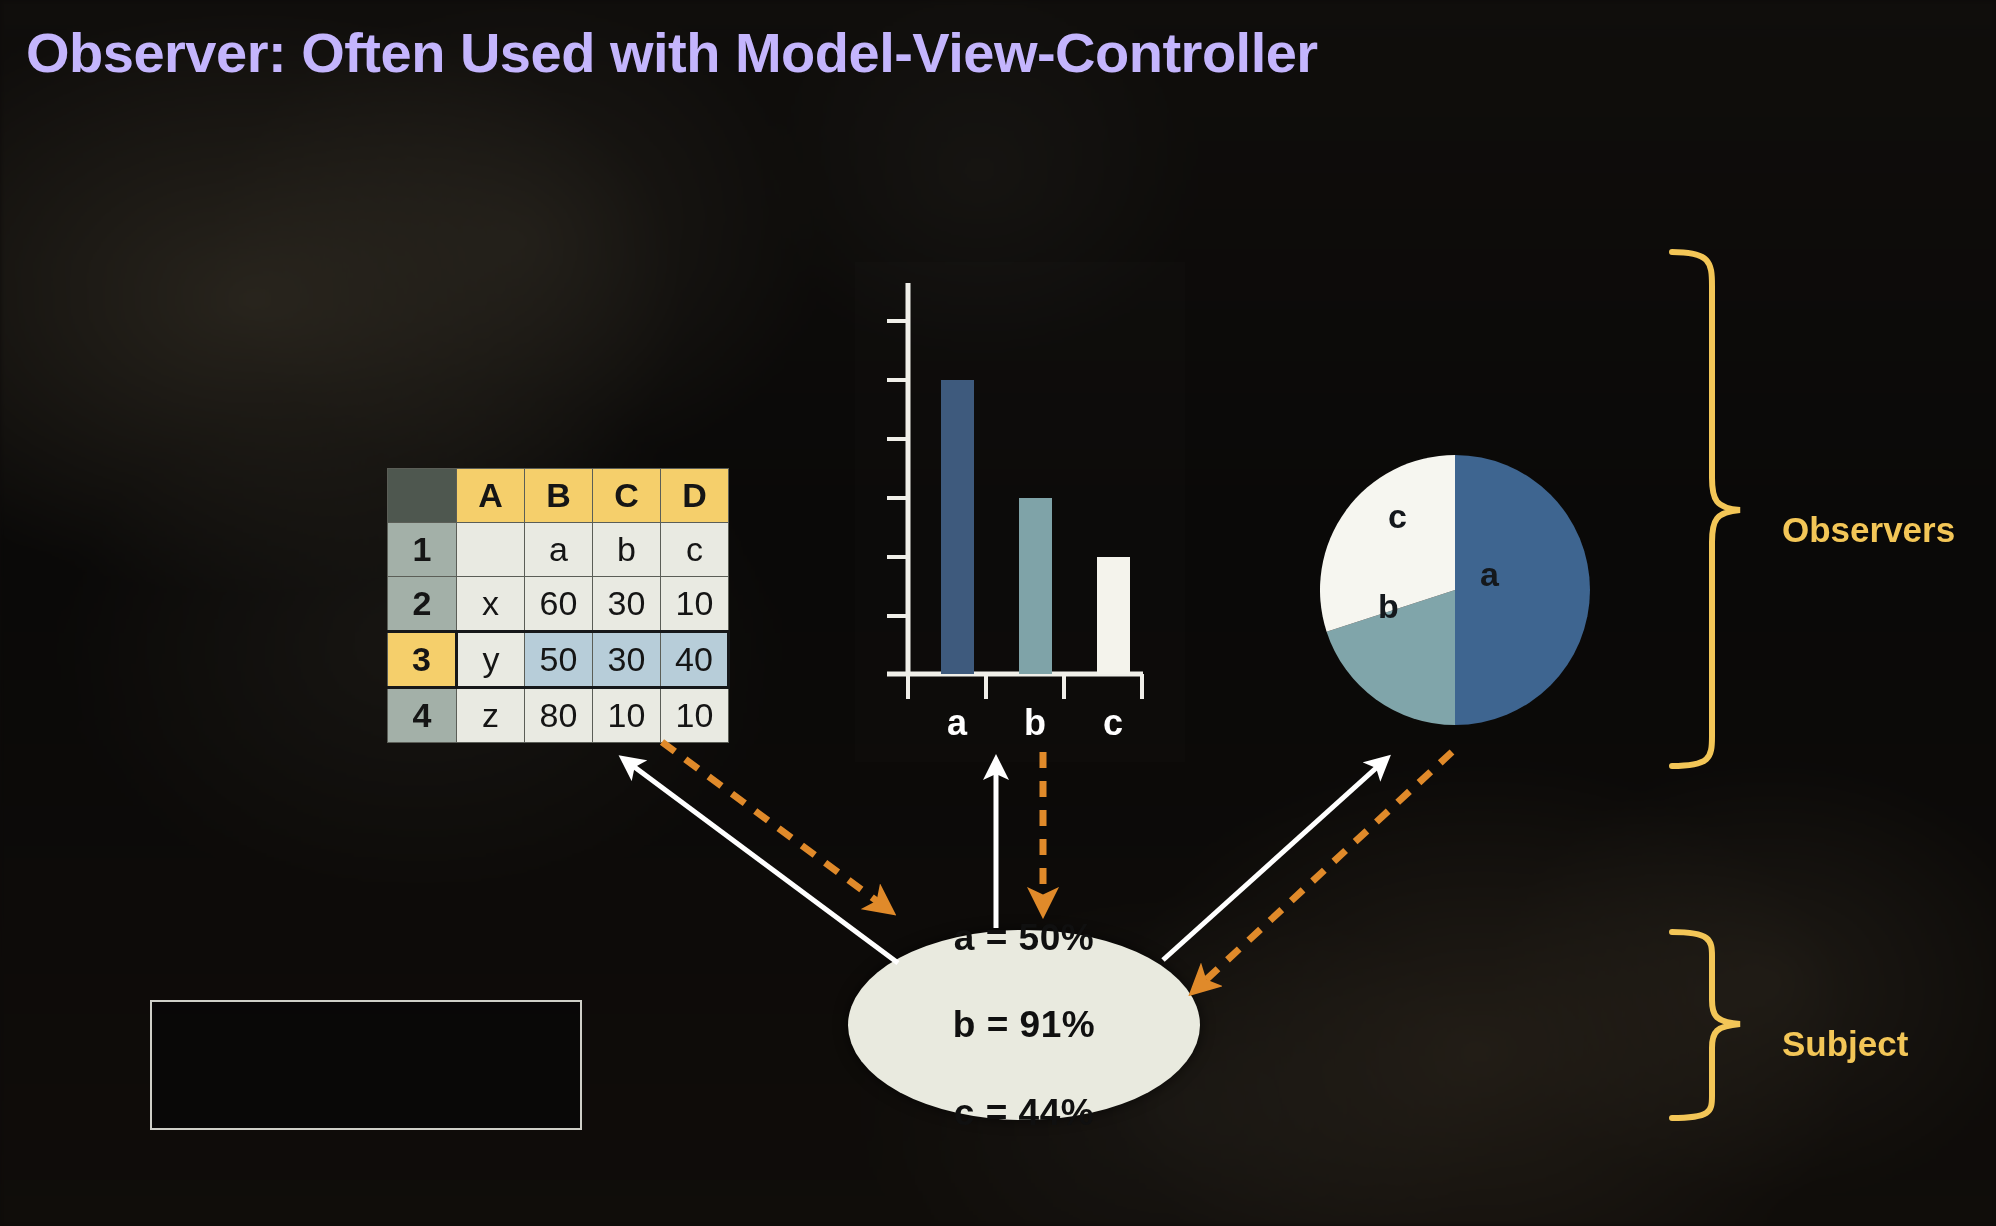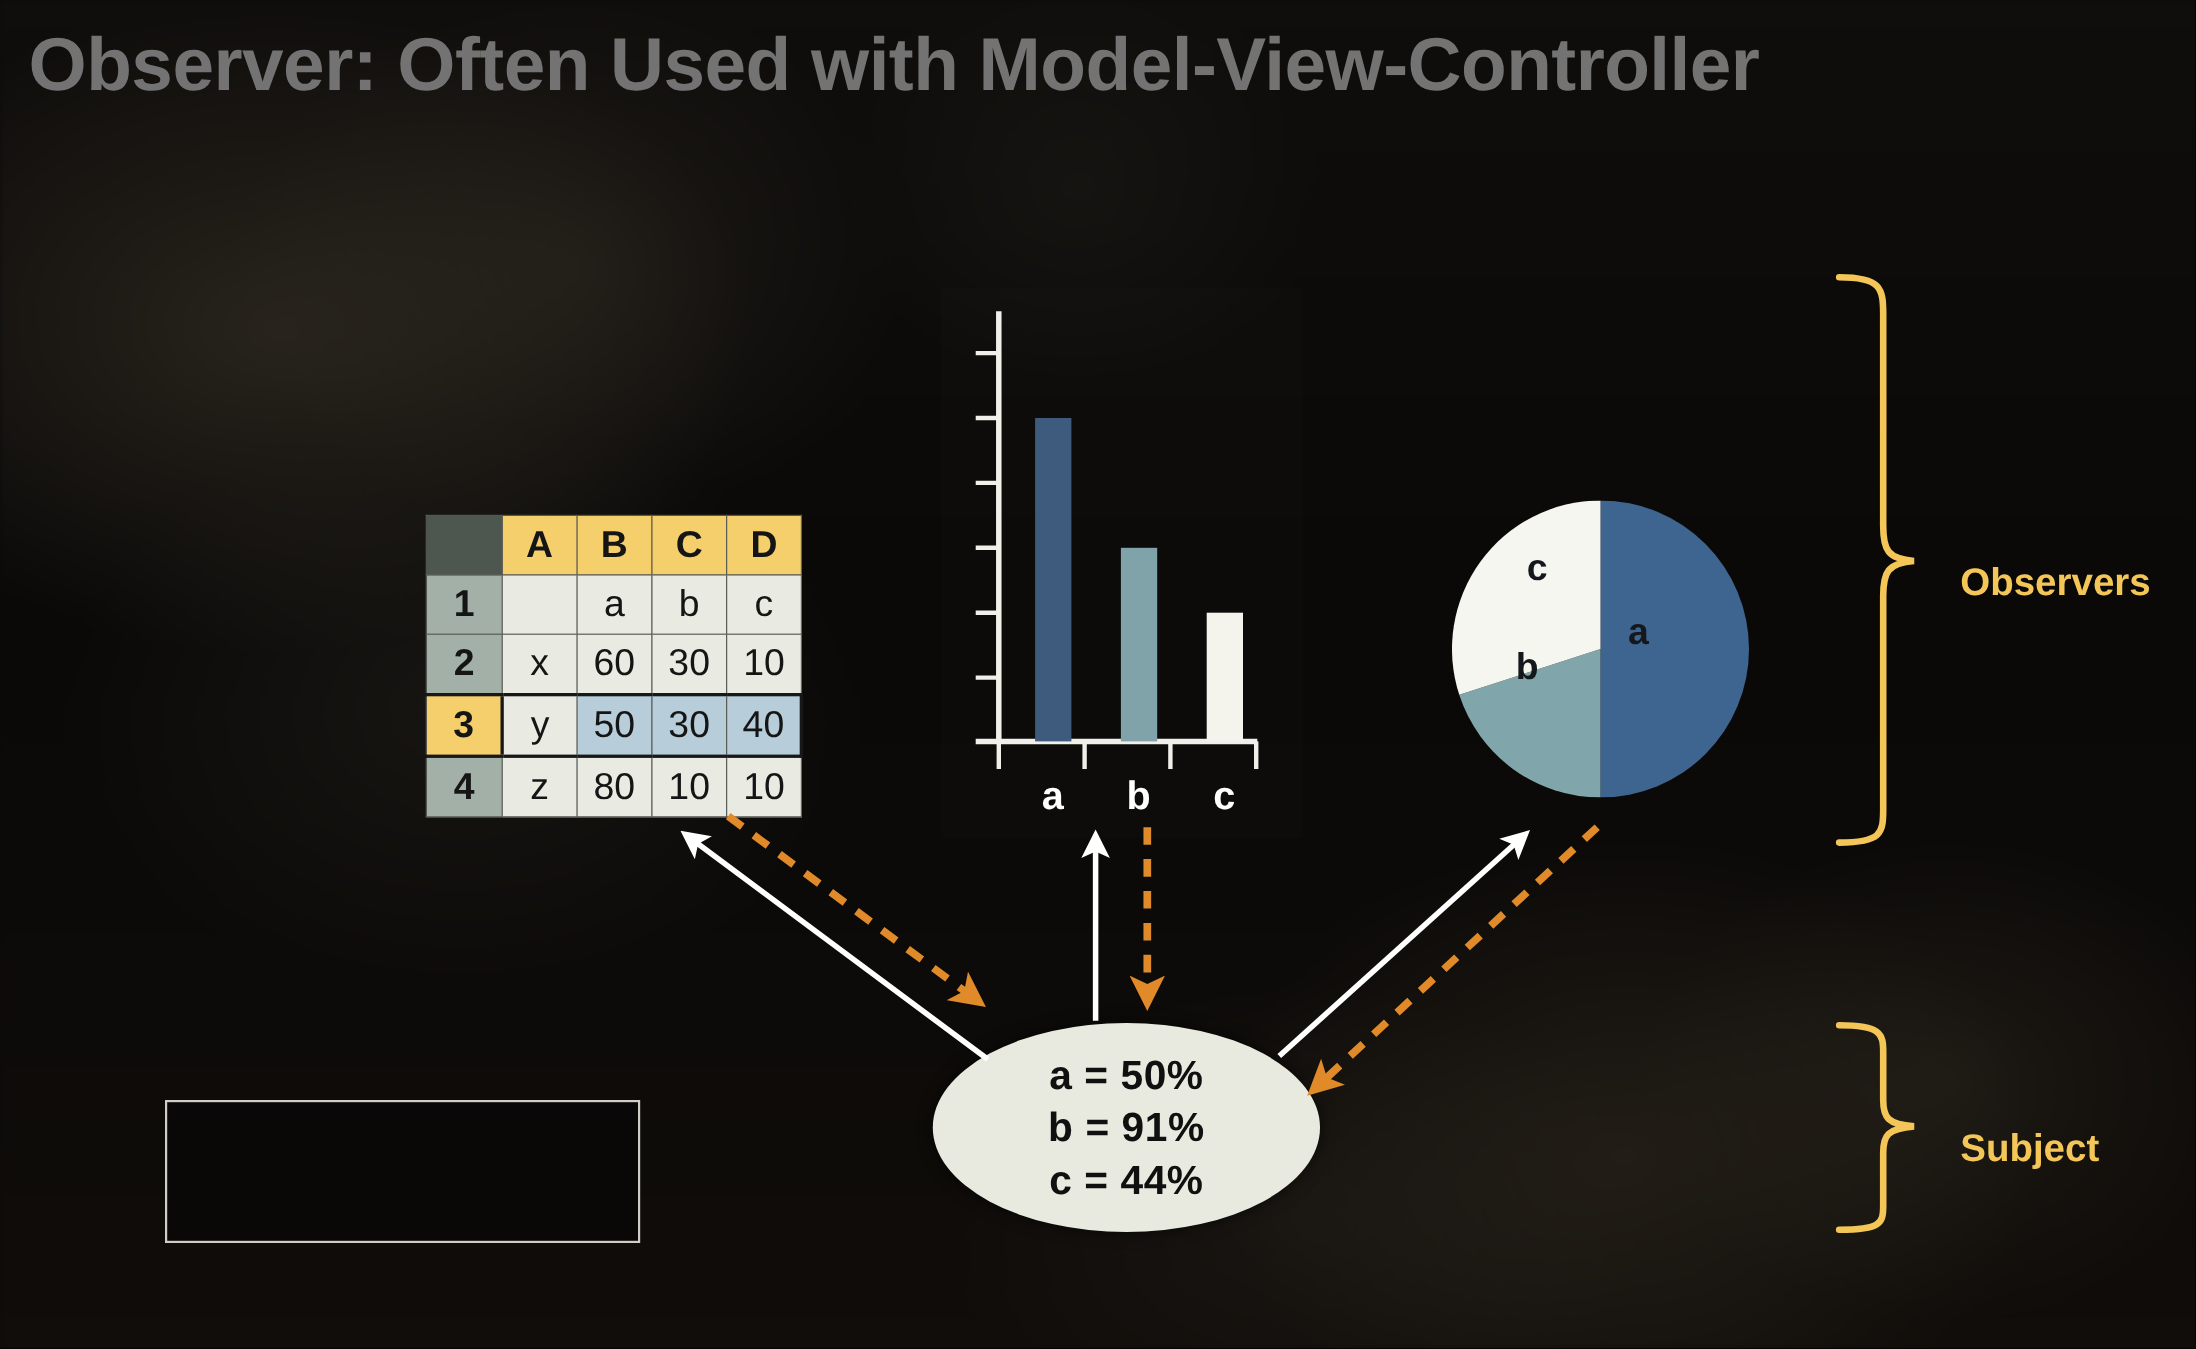--- a/index.html
+++ b/index.html
@@ -32,23 +32,23 @@
   #bg-panel {
     position: absolute;
     left: 855px; top: 262px; width: 330px; height: 500px;
     background: rgba(255,255,255,0.012);
   }
 
   
   #title {
     position: absolute;
     left: 26px; top: 20px;
-    font-size: 68px;
-    font-weight: bold;
-    color: #737373;
+    font-size: 56px;
+    font-weight: bold;
+    color: #c4b5fd;
     letter-spacing: -0.5px;
     white-space: nowrap;
   }
 
   
   #table-view {
     position: absolute;
     left: 387px; top: 468px;
   }
   table.sheet {
@@ -98,20 +98,21 @@
     position: absolute;
     left: 848px; top: 930px;
     width: 352px; height: 190px;
     background: #e9eadf;
     border-radius: 50%;
     display: flex;
     flex-direction: column;
     align-items: center;
     justify-content: center;
     box-shadow: 0 0 14px rgba(0,0,0,0.6);
+    gap: 40px;
   }
   #subject-ellipse .row {
     font-size: 37px;
     font-weight: bold;
     color: #101010;
     line-height: 1.28;
     letter-spacing: 0.5px;
   }
 
   

